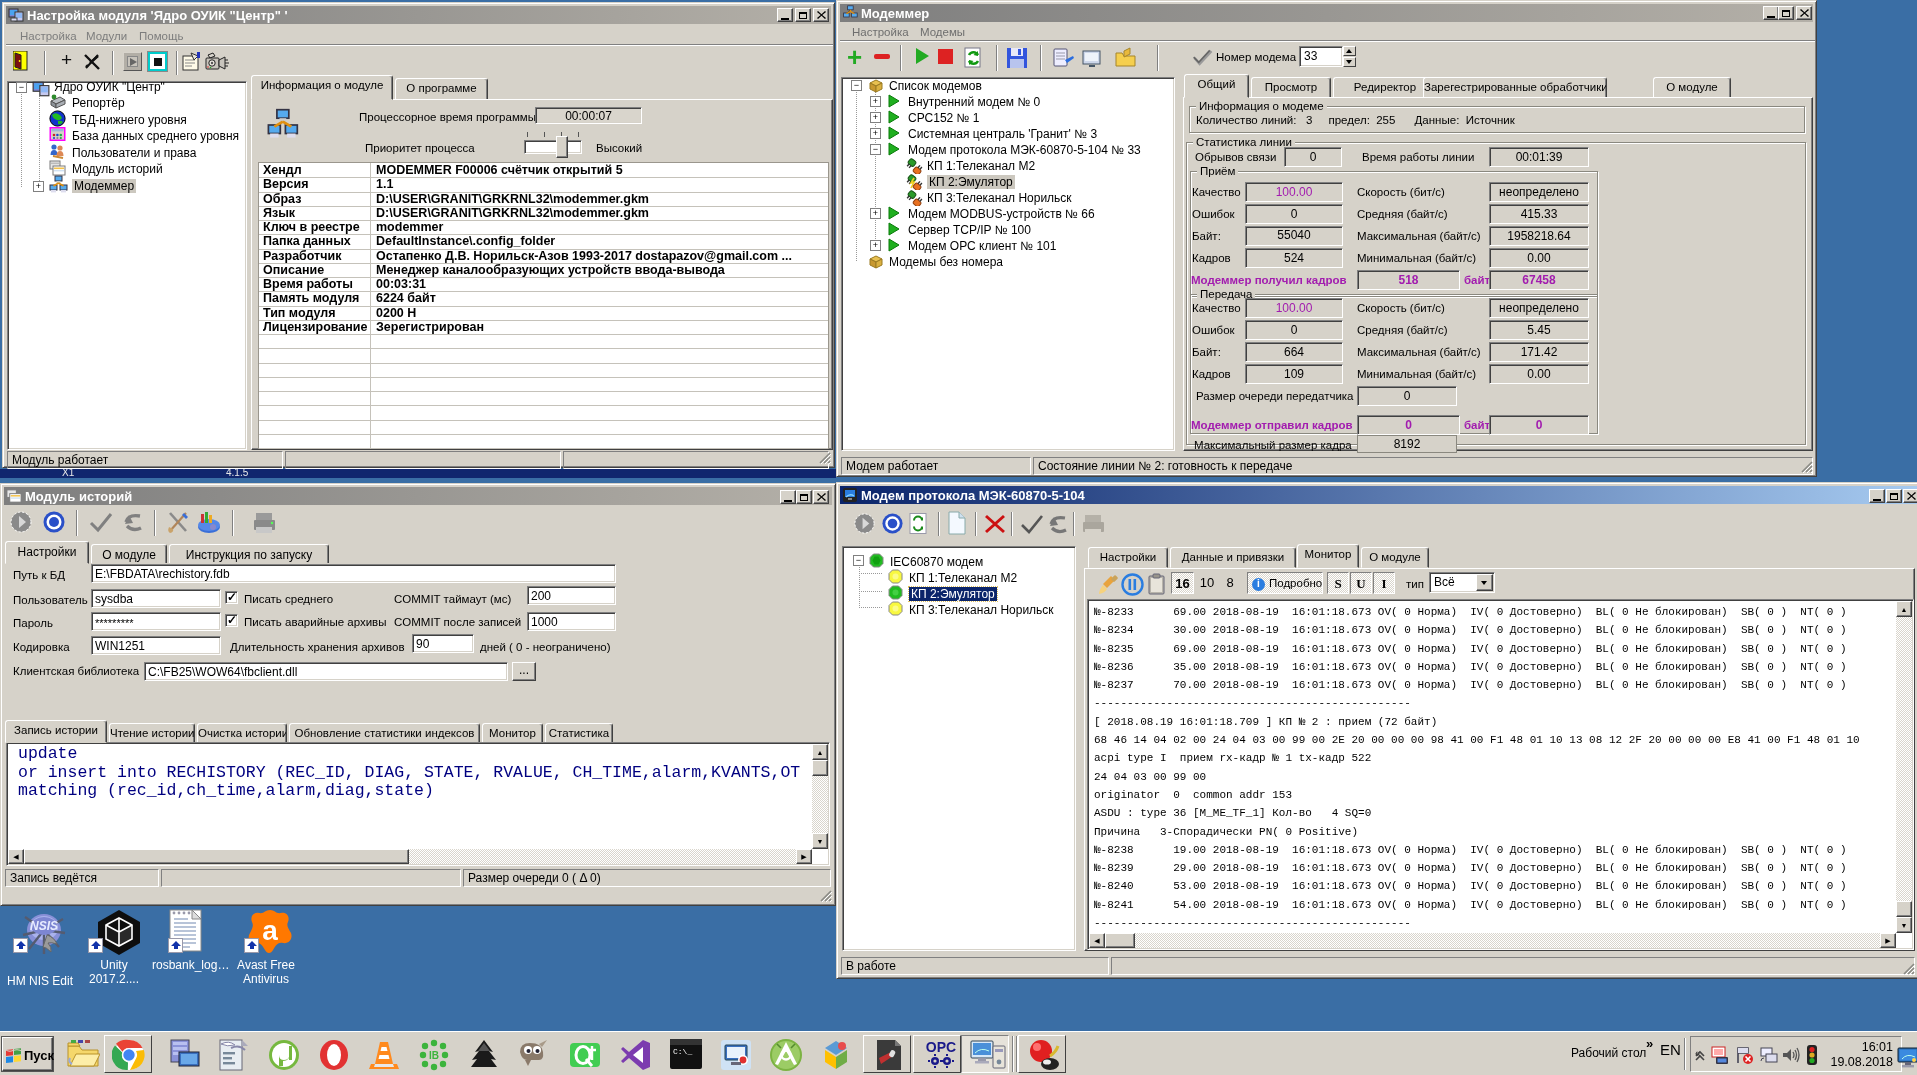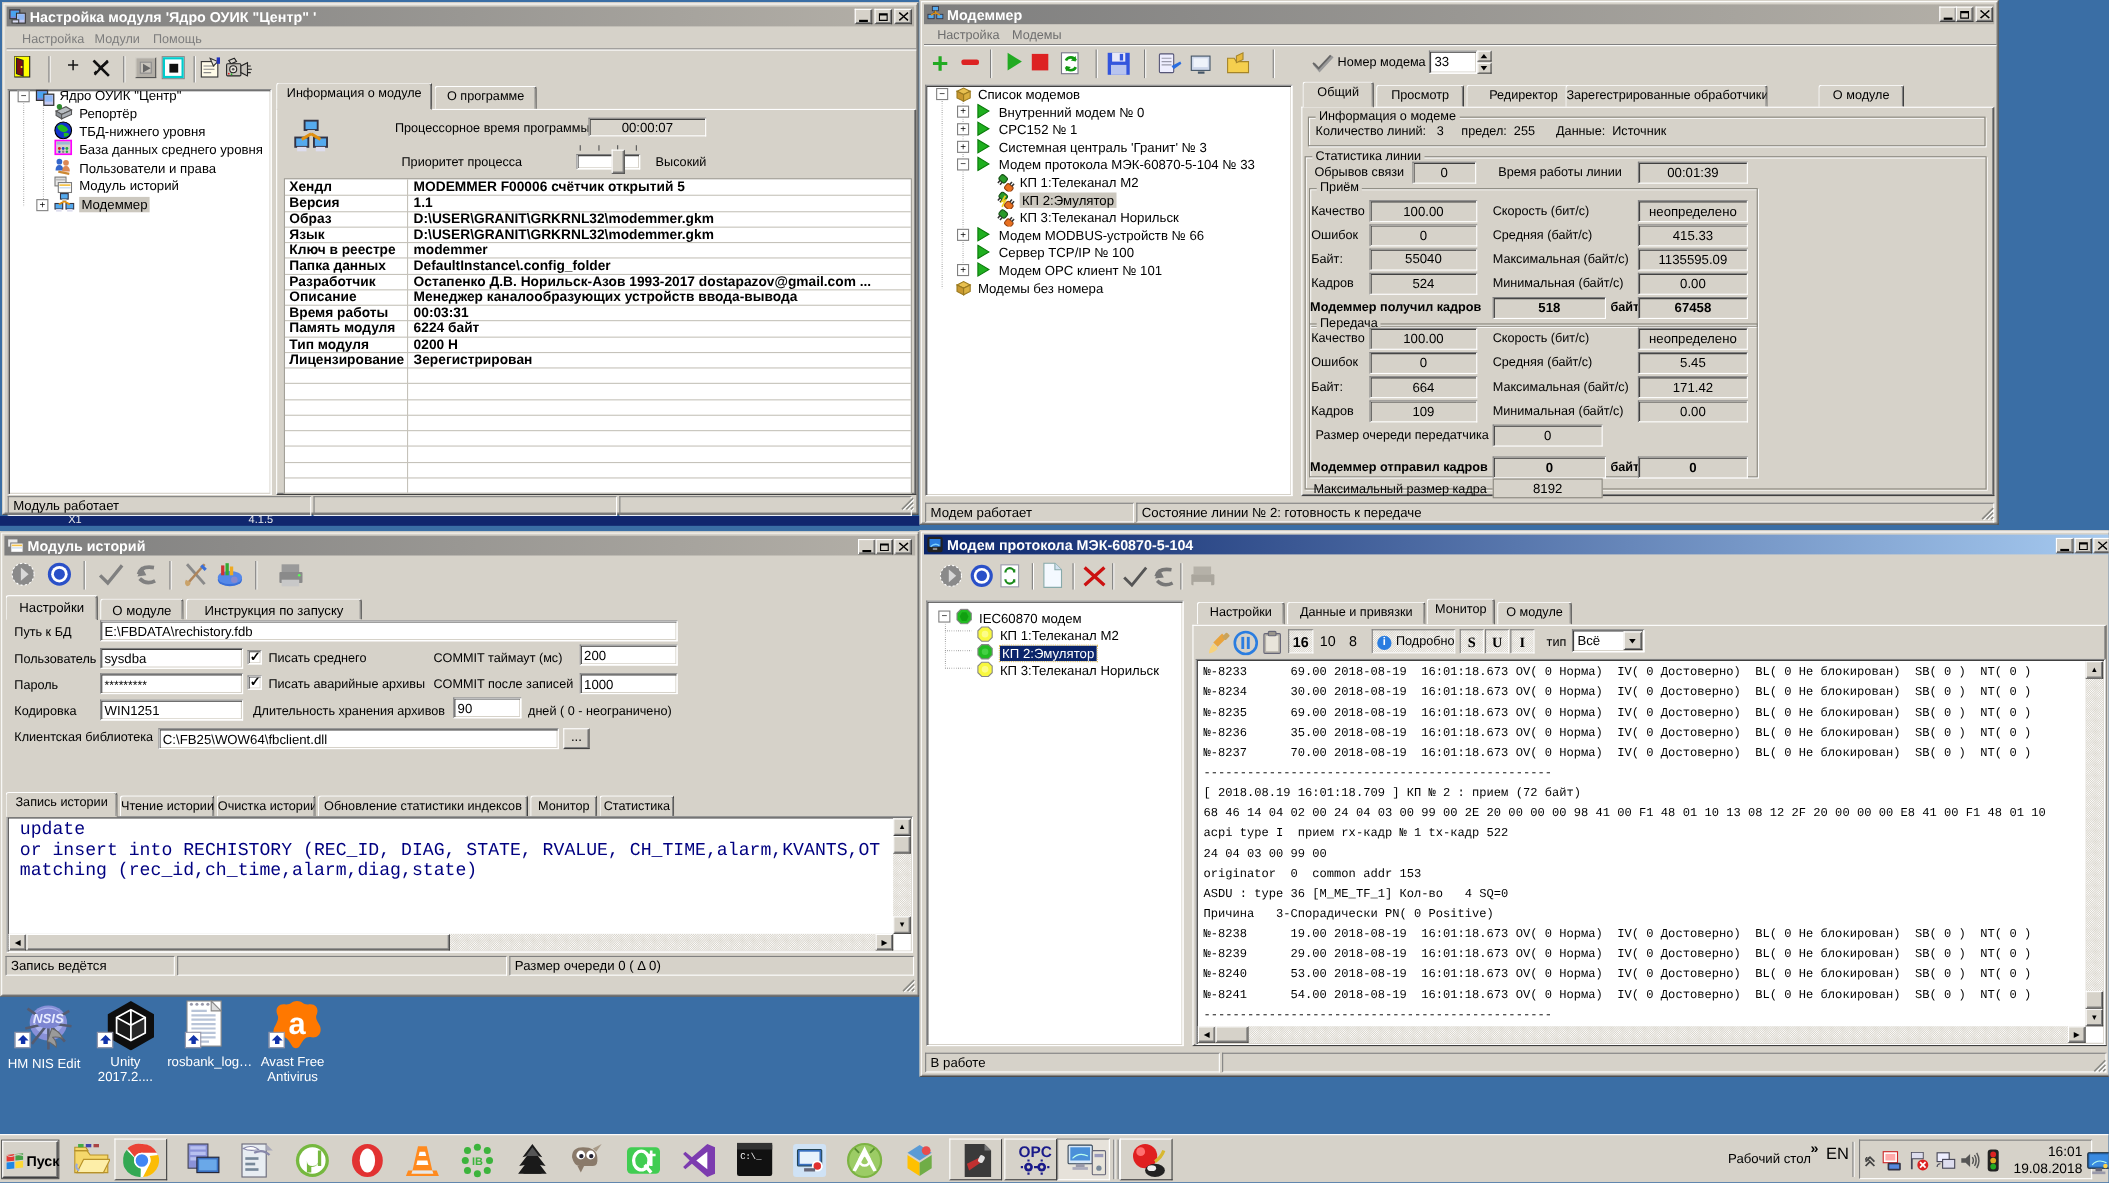--- a/index.html
+++ b/index.html
@@ -12,21 +12,21 @@
 .cb .mingl{width:8px;height:2px;background:#000;margin-top:8px}
 .cb .maxgl{width:8px;height:7px;border:1px solid #000;border-top:2px solid #000}
 .sunkw{position:absolute;background:#fff;border:1px solid;border-color:#808080 #fff #fff #808080;box-shadow:inset 1px 1px 0 #404040,inset -1px -1px 0 #d6d2c9}
 .sunkg{position:absolute;background:#d6d2c9;border:1px solid;border-color:#808080 #fff #fff #808080;box-shadow:inset 1px 1px 0 #404040,inset -1px -1px 0 #d6d2c9;text-align:center}
 .etch{position:absolute;border:1px solid #8a887f;box-shadow:inset 1px 1px 0 #fff,1px 1px 0 #fff}
 .glabel{position:absolute;background:#d6d2c9;padding:0 3px;top:-7px;left:6px}
 .tab{position:absolute;background:#d6d2c9;border:1px solid;border-color:#fff #404040 transparent #fff;border-radius:3px 3px 0 0;box-shadow:inset -1px 0 0 #808080;text-align:center;padding-top:3px;height:21px;white-space:nowrap;overflow:hidden}
 .sbp{position:absolute;height:18px;border:1px solid;border-color:#808080 #fff #fff #808080;padding:1px 4px;white-space:nowrap;overflow:hidden}
 .tsep{position:absolute;width:2px;border-left:1px solid #808080;border-right:1px solid #fff}
 .lbl{position:absolute;white-space:nowrap;font-size:11.5px}
-.grn{color:#000000}
+.grn{color:#a21caf}
 .treeit{position:absolute;white-space:nowrap;font-size:12px}
 .expb{position:absolute;width:11px;height:11px;background:#fff;border:1px solid #808080;font-size:9px;line-height:9px;text-align:center;color:#000}
 .scrtrack{background-color:#d9d5cc;background-image:linear-gradient(45deg,#fff 25%,transparent 25%,transparent 75%,#fff 75%),linear-gradient(45deg,#fff 25%,transparent 25%,transparent 75%,#fff 75%);background-size:2px 2px;background-position:0 0,1px 1px}
 .scrbtn{position:absolute;background:#d6d2c9;border:1px solid;border-color:#fff #404040 #404040 #fff;box-shadow:inset -1px -1px 0 #808080;display:flex;align-items:center;justify-content:center;font-size:7px;color:#000}
 .mono{font-family:"Liberation Mono",monospace}
 .chk{position:absolute;width:13px;height:13px;background:#fff;border:1px solid;border-color:#808080 #fff #fff #808080;box-shadow:inset 1px 1px 0 #404040,inset -1px -1px 0 #d6d2c9}
 .chk:after{content:"✓";position:absolute;left:1px;top:-2px;font-weight:bold;font-size:12px}
 .deskicon{position:absolute;color:#fff;text-align:center;font-size:12px}
 </style></head>
 <body>
@@ -460,21 +460,21 @@
       <div class="sunkg grn" style="left:61px;top:84px;width:98px;height:20px;font-size:12px;padding-top:2px">100.00</div>
       <div class="lbl" style="left:173px;top:88px">Скорость (бит/с)</div>
       <div class="sunkg " style="left:305px;top:84px;width:100px;height:20px;font-size:12px;padding-top:2px">неопределено</div>
       <div class="lbl" style="left:8px;top:110px">Ошибок</div>
       <div class="sunkg " style="left:61px;top:106px;width:98px;height:20px;font-size:12px;padding-top:2px">0</div>
       <div class="lbl" style="left:173px;top:110px">Средняя (байт/с)</div>
       <div class="sunkg " style="left:305px;top:106px;width:100px;height:20px;font-size:12px;padding-top:2px">415.33</div>
       <div class="lbl" style="left:8px;top:132px">Байт:</div>
       <div class="sunkg " style="left:61px;top:128px;width:98px;height:20px;font-size:12px;padding-top:1px">55040</div>
       <div class="lbl" style="left:173px;top:132px">Максимальная (байт/с)</div>
-      <div class="sunkg " style="left:305px;top:128px;width:100px;height:20px;font-size:12px;padding-top:2px">1135595.09</div>
+      <div class="sunkg " style="left:305px;top:128px;width:100px;height:20px;font-size:12px;padding-top:2px">1958218.64</div>
       <div class="lbl" style="left:8px;top:154px">Кадров</div>
       <div class="sunkg " style="left:61px;top:150px;width:98px;height:20px;font-size:12px;padding-top:2px">524</div>
       <div class="lbl" style="left:173px;top:154px">Минимальная (байт/с)</div>
       <div class="sunkg " style="left:305px;top:150px;width:100px;height:20px;font-size:12px;padding-top:2px">0.00</div>
       <div class="lbl" style="left:7px;top:176px"><b class="grn">Модеммер получил кадров</b></div>
       <div class="sunkg grn" style="left:173px;top:172px;width:103px;height:20px;font-size:12px;padding-top:2px"><b>518</b></div>
       <div class="lbl" style="left:280px;top:176px"><b class="grn">байт</b></div>
       <div class="sunkg grn" style="left:305px;top:172px;width:100px;height:20px;font-size:12px;padding-top:2px"><b>67458</b></div>
       <div class="etch" style="left:6px;top:196px;width:408px;height:140px">
         <div class="glabel" style="font-size:11.5px">Передача</div>
@@ -827,21 +827,21 @@
 
 <div class="deskicon" style="left:0px;top:909px;width:80px">
   <svg width="46" height="46" viewBox="0 0 46 46" style="margin-left:7px">
     <ellipse cx="23" cy="21" rx="17" ry="16" fill="#8890d8"></ellipse>
     <ellipse cx="23" cy="19" rx="14" ry="12" fill="#aab2ec"></ellipse>
     <path d="M23 21 L4 8 M23 21 L42 10 M23 21 L8 40 M23 21 L38 38 M23 21 L23 45 M23 21 L2 26 M23 21 L44 24" stroke="#555b70" stroke-width="2.4"></path>
     <ellipse cx="23" cy="17" rx="13" ry="9" fill="#7d86d2"></ellipse>
     <text x="23" y="21" text-anchor="middle" font-size="12" font-weight="bold" fill="#e8ecff" font-family="Liberation Sans" font-style="italic">NSIS</text>
     <path d="M26 26 Q33 28 36 35 Q30 33 27 34 Q31 38 30 43 Q25 38 22 38Z" fill="#9a9a9a" stroke="#666"></path>
   </svg>
-  <div style="margin-top:2px">HM NIS Edit</div>
+  <div style="margin-top:16px">HM NIS Edit</div>
 </div>
 <div class="deskicon" style="left:80px;top:909px;width:68px">
   <svg width="48" height="46" viewBox="0 0 48 46" style="margin-left:10px">
     <polygon points="24,1 45,13 45,34 24,46 3,34 3,13" fill="#0e0e0e"></polygon>
     <polygon points="24,9 37,16 37,30 24,37 11,30 11,16" fill="#fff"></polygon>
     <polygon points="24,9 37,16 24,23 11,16" fill="#0e0e0e"></polygon>
     <polygon points="24,23 37,16 37,30 24,37" fill="#2a2a2a"></polygon>
     <polygon points="24,23 11,16 11,30 24,37" fill="#1a1a1a"></polygon>
     <path d="M24 9 L37 16 L37 30 L24 37 L11 30 L11 16Z" fill="none" stroke="#fff" stroke-width="1.6"></path>
     <path d="M24 9 L24 23 M11 16 L24 23 M37 16 L24 23 M24 37 L24 23" stroke="#fff" stroke-width="1.6"></path>

